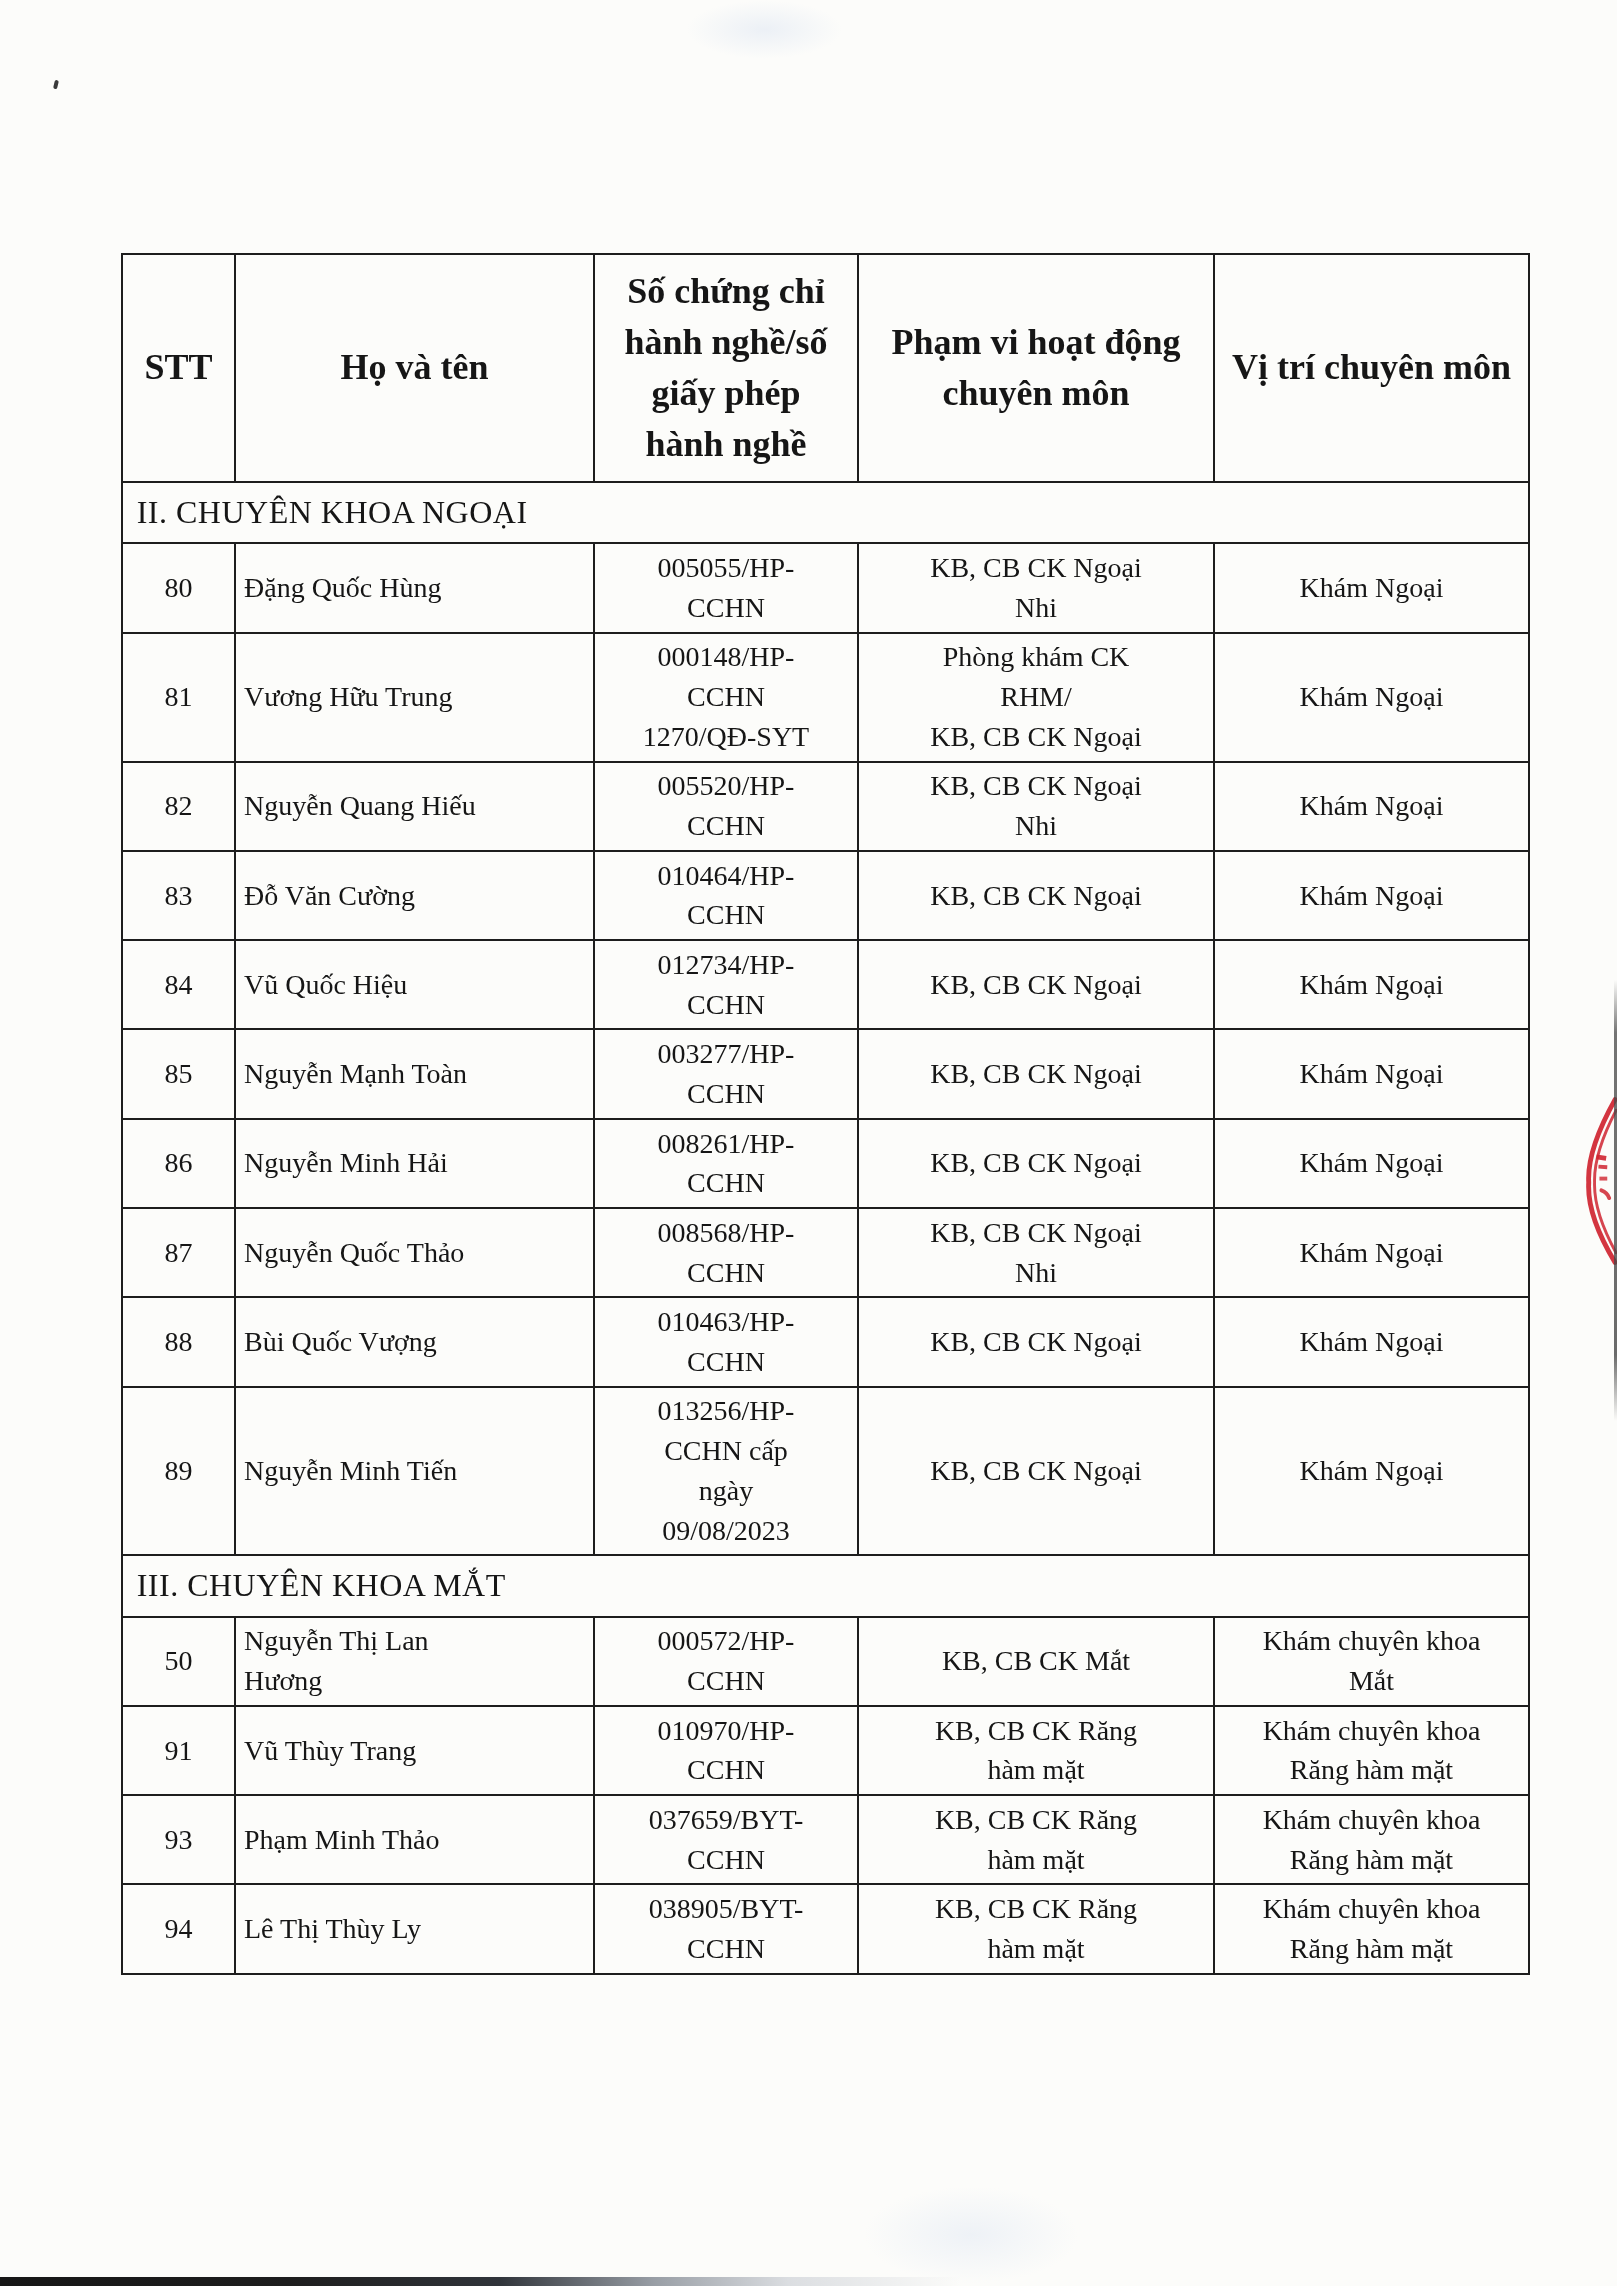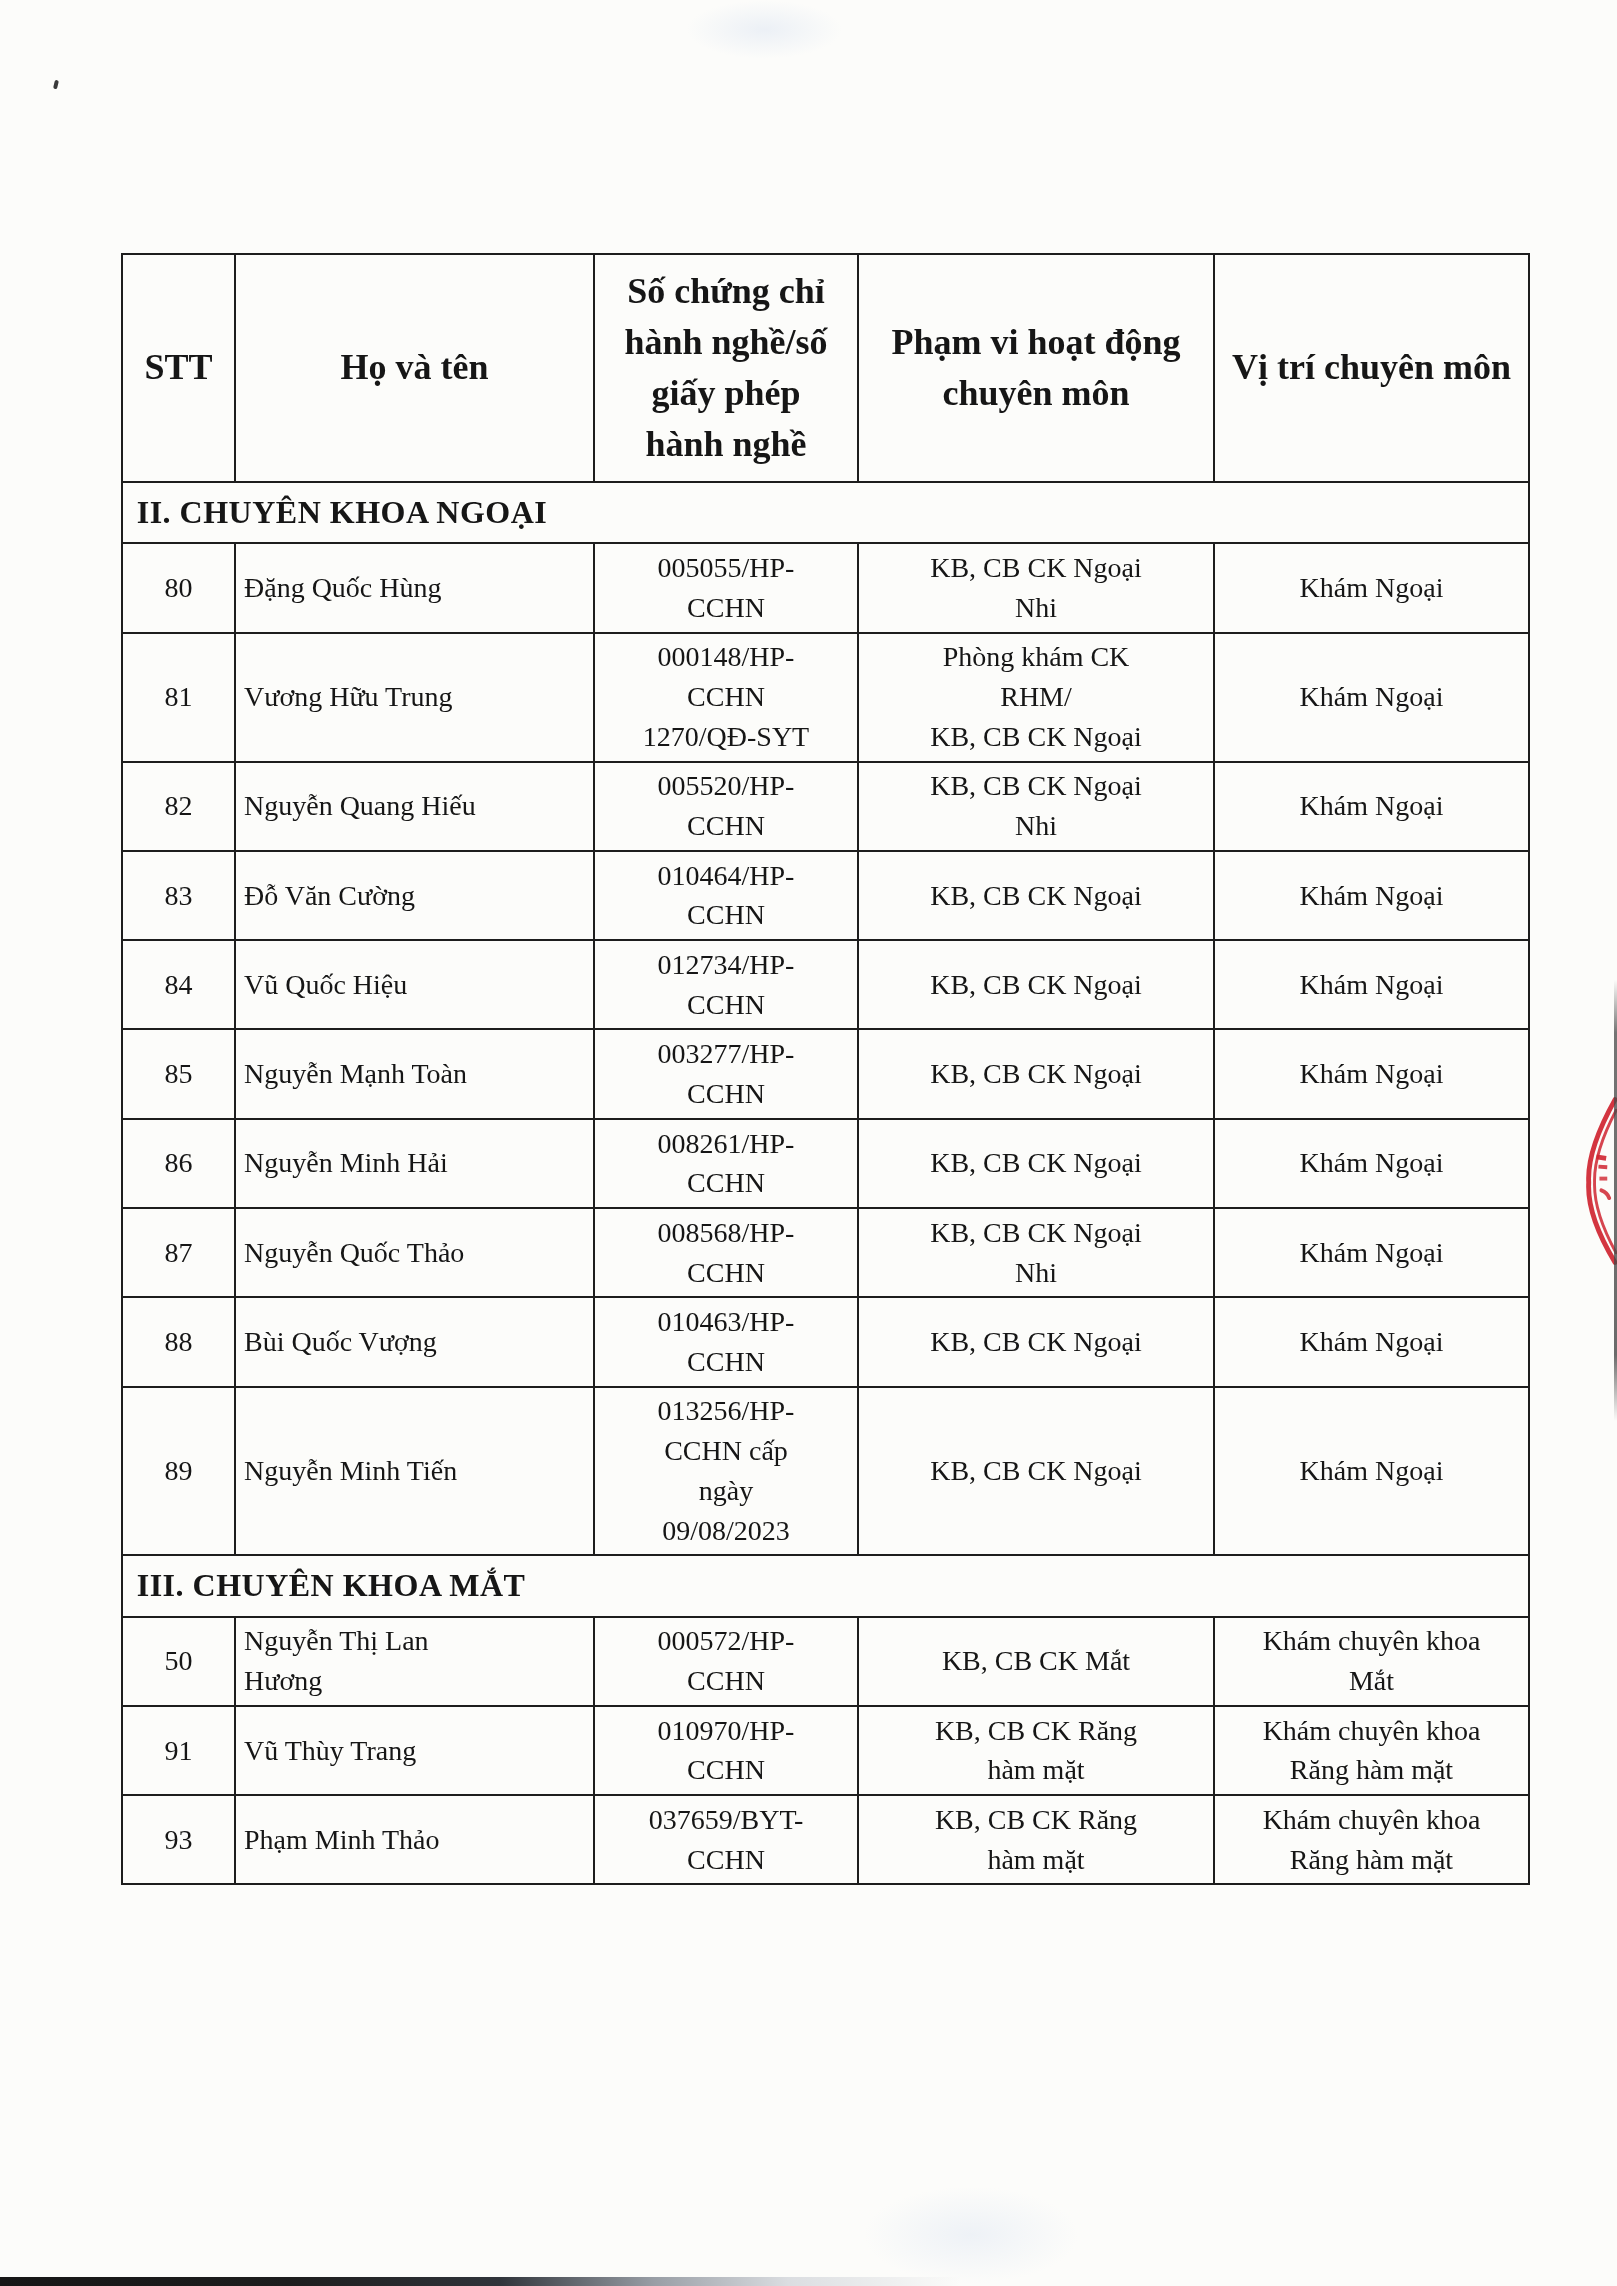--- a/index.html
+++ b/index.html
@@ -60,21 +60,21 @@
   }
   .doc-table { border: 2.9px solid #1d1d1d; }
   .doc-table thead th {
     font-weight: bold;
     font-size: 36px;
     padding: 10.8px 5.9px;
     border-bottom: 2.9px solid #1d1d1d;
   }
   .doc-table .section-row td {
     text-align: left;
-    font-weight: bold;
+    font-weight: normal;
     font-size: 32px;
     padding: 6.9px 5.9px 6.9px 13.7px;
     border-top: 2.9px solid #1d1d1d;
     border-bottom: 2.9px solid #1d1d1d;
     letter-spacing: 0.5px;
   }
   .doc-table td.col-name {
     text-align: left;
     padding-left: 8px;
   }
@@ -255,20 +255,30 @@
         <tr>
           <td class="col-stt">93</td>
           <td class="col-name">Phạm Minh Thảo</td>
           <td class="col-cert">037659/BYT-
 CCHN</td>
           <td class="col-scope">KB, CB CK Răng
 hàm mặt</td>
           <td class="col-position">Khám chuyên khoa
 Răng hàm mặt</td>
         </tr>
+        <tr>
+          <td class="col-stt">94</td>
+          <td class="col-name">Lê Thị Thùy Ly</td>
+          <td class="col-cert">038905/BYT-
+CCHN</td>
+          <td class="col-scope">KB, CB CK Răng
+hàm mặt</td>
+          <td class="col-position">Khám chuyên khoa
+Răng hàm mặt</td>
+        </tr>
       </tbody>
   </table>
 
   <svg class="stamp" viewBox="0 0 40 175" xmlns="http://www.w3.org/2000/svg">
     <path d="M 38 3 Q 9 55 11 88 Q 9 122 38 170" fill="none" stroke="#cf2430" stroke-width="5" stroke-linecap="round" opacity="0.92"></path>
     <path d="M 39 14 Q 16 58 17 88 Q 16 118 39 160" fill="none" stroke="#cf2430" stroke-width="3" stroke-linecap="round" opacity="0.85"></path>
     <rect x="19" y="60" width="10" height="5" fill="#cf2430" opacity="0.9" transform="rotate(8 24 62)"></rect>
     <rect x="21" y="70" width="9" height="4" fill="#cf2430" opacity="0.85" transform="rotate(4 25 72)"></rect>
     <rect x="22" y="82" width="8" height="4" fill="#cf2430" opacity="0.8"></rect>
     <path d="M 24 96 q 6 2 8 8" fill="none" stroke="#cf2430" stroke-width="4" stroke-linecap="round" opacity="0.85"></path>

